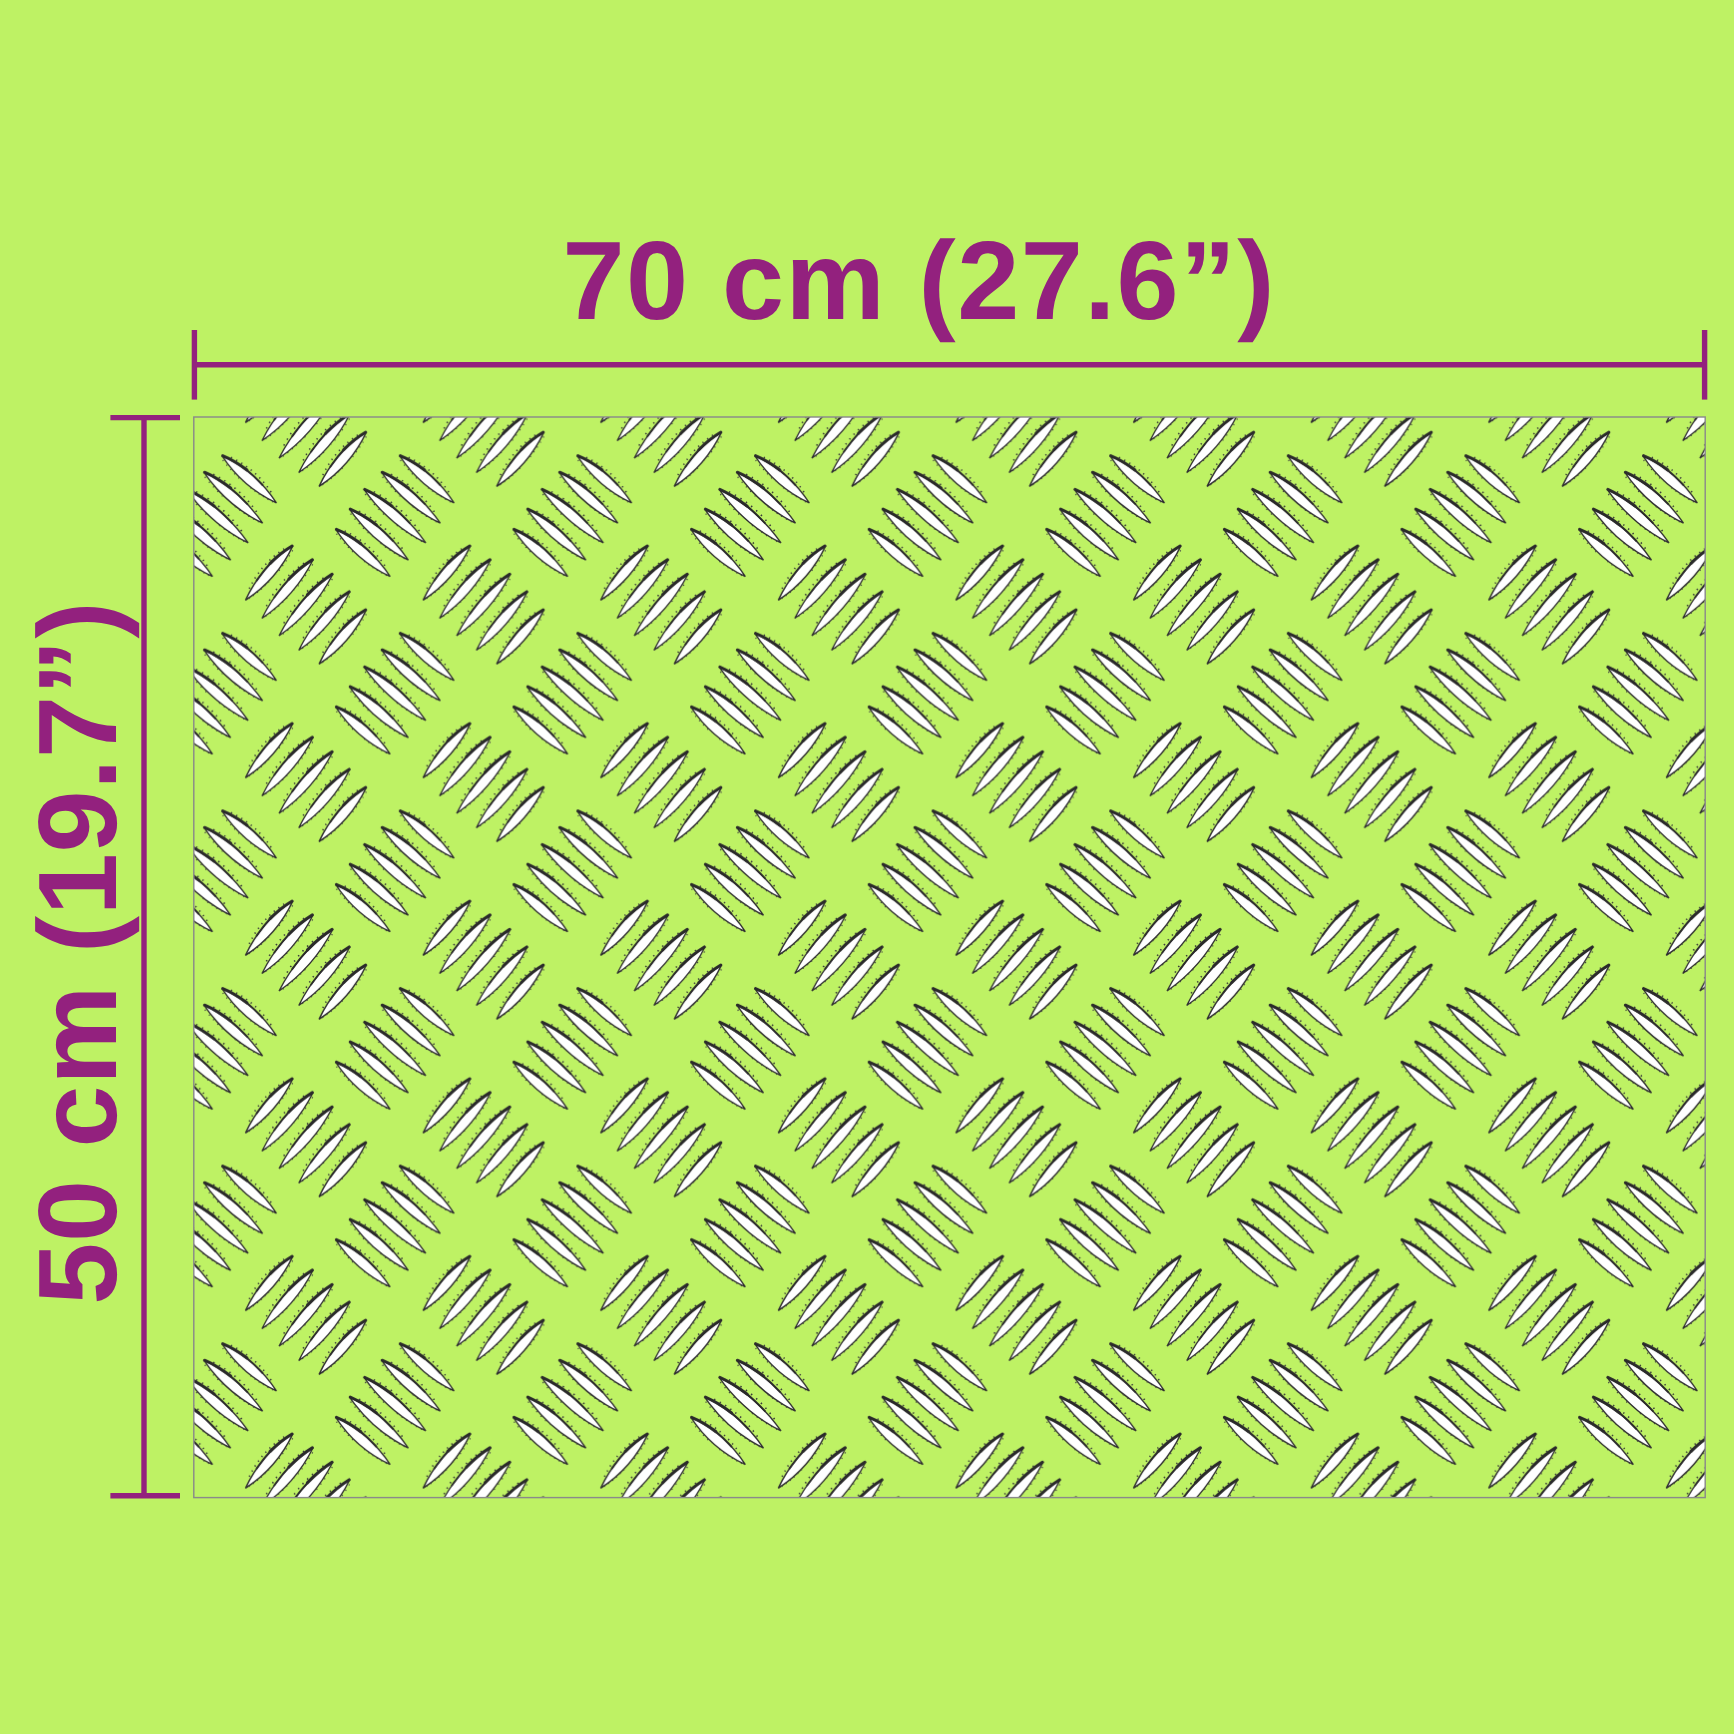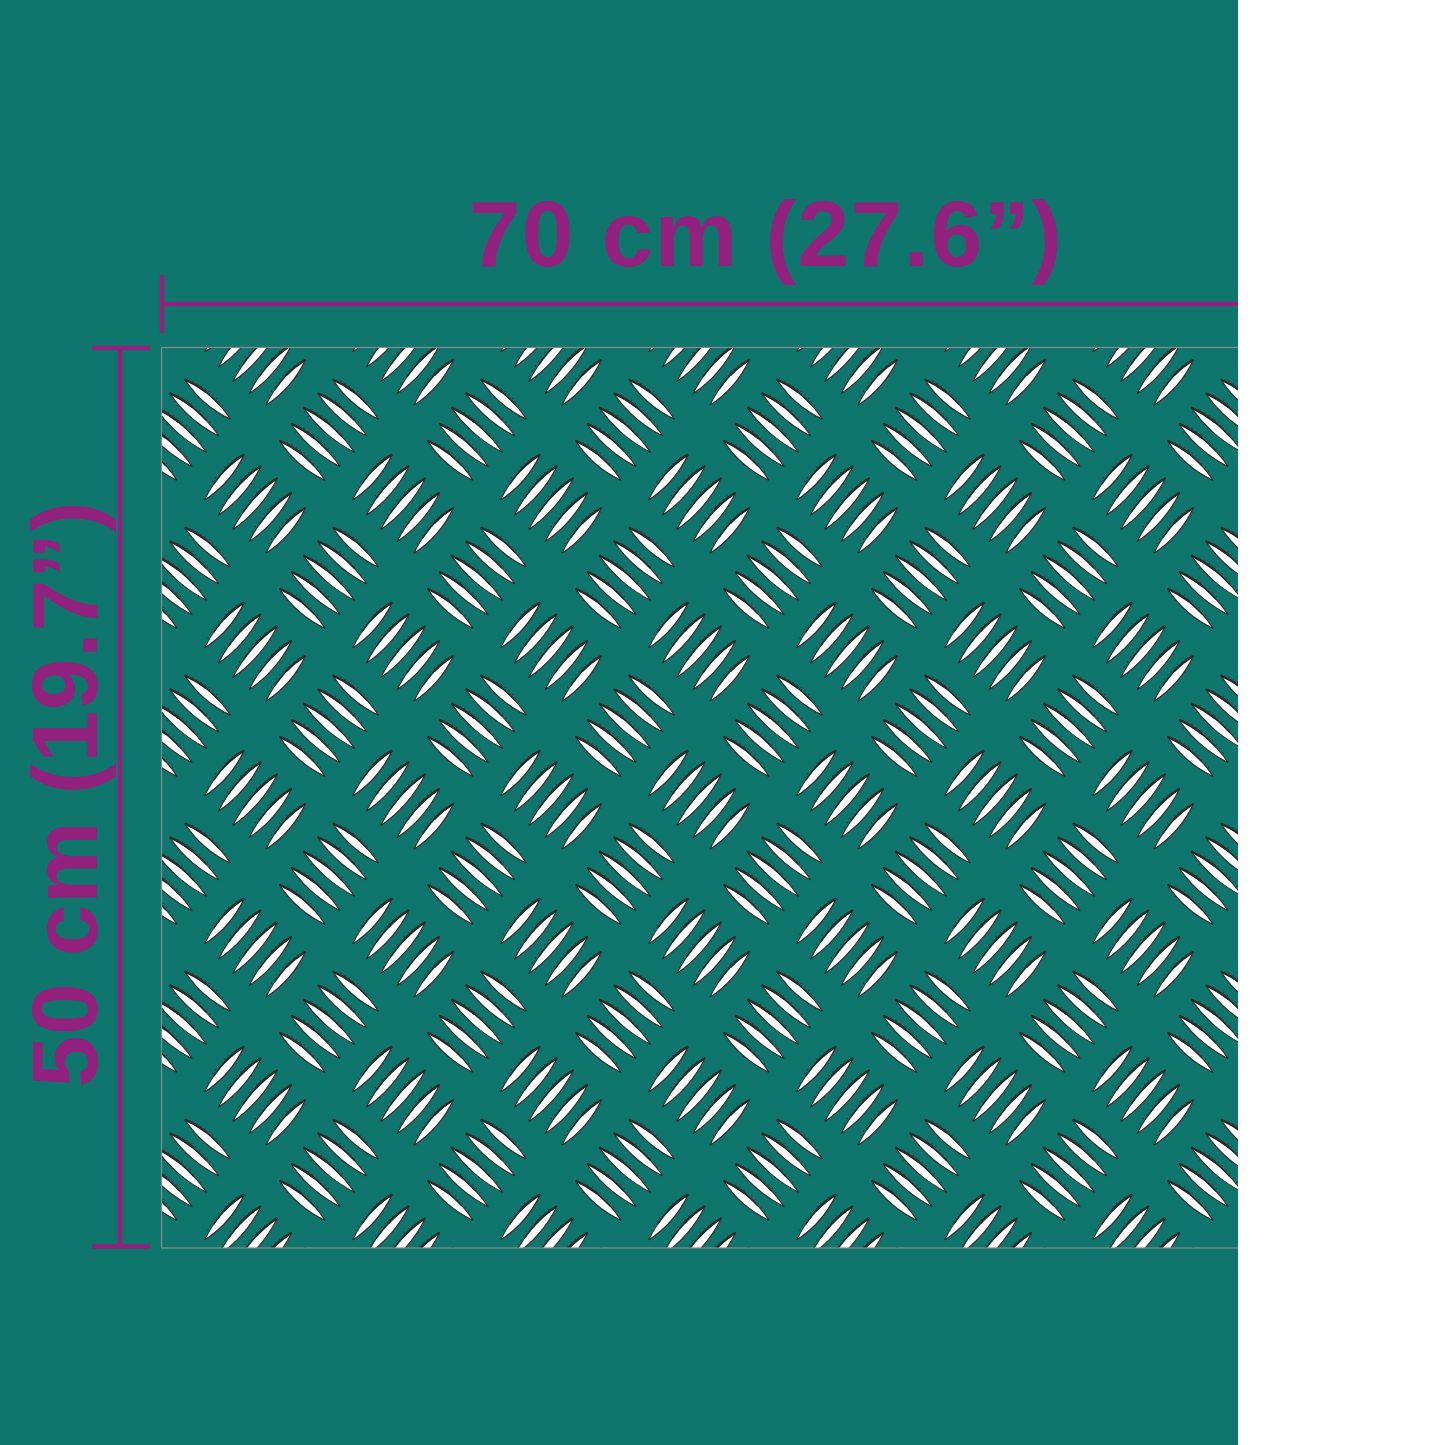--- a/index.html
+++ b/index.html
@@ -1,16 +1,16 @@
 <!DOCTYPE html>
 <html><head>
 <meta charset="utf-8">
 <style>
   html,body{margin:0;padding:0;background:#ffffff;}
-  #stage{position:relative;width:1238px;height:1445px;background:#0f766e;overflow:hidden;}
+  #stage{position:relative;width:1445px;height:1445px;background:#bef264;overflow:hidden;}
   svg{display:block;}
 </style>
 </head>
 <body>
 <div id="stage">
 <svg width="1445" height="1445" viewBox="0 0 1445 1445" xmlns="http://www.w3.org/2000/svg">
   <defs>
     <g id="lB">
       <path d="M -33.5 0 Q 0 -8.6 33.5 0 Q 0 8.6 -33.5 0 Z" fill="#ffffff" stroke="#2e2e2e" stroke-width="1.15"></path>
       <path d="M -32.8 -0.3 Q -21 -3.9 -7 -4.6" fill="none" stroke="#2a2a2a" stroke-width="2.5" stroke-linecap="round"></path>

